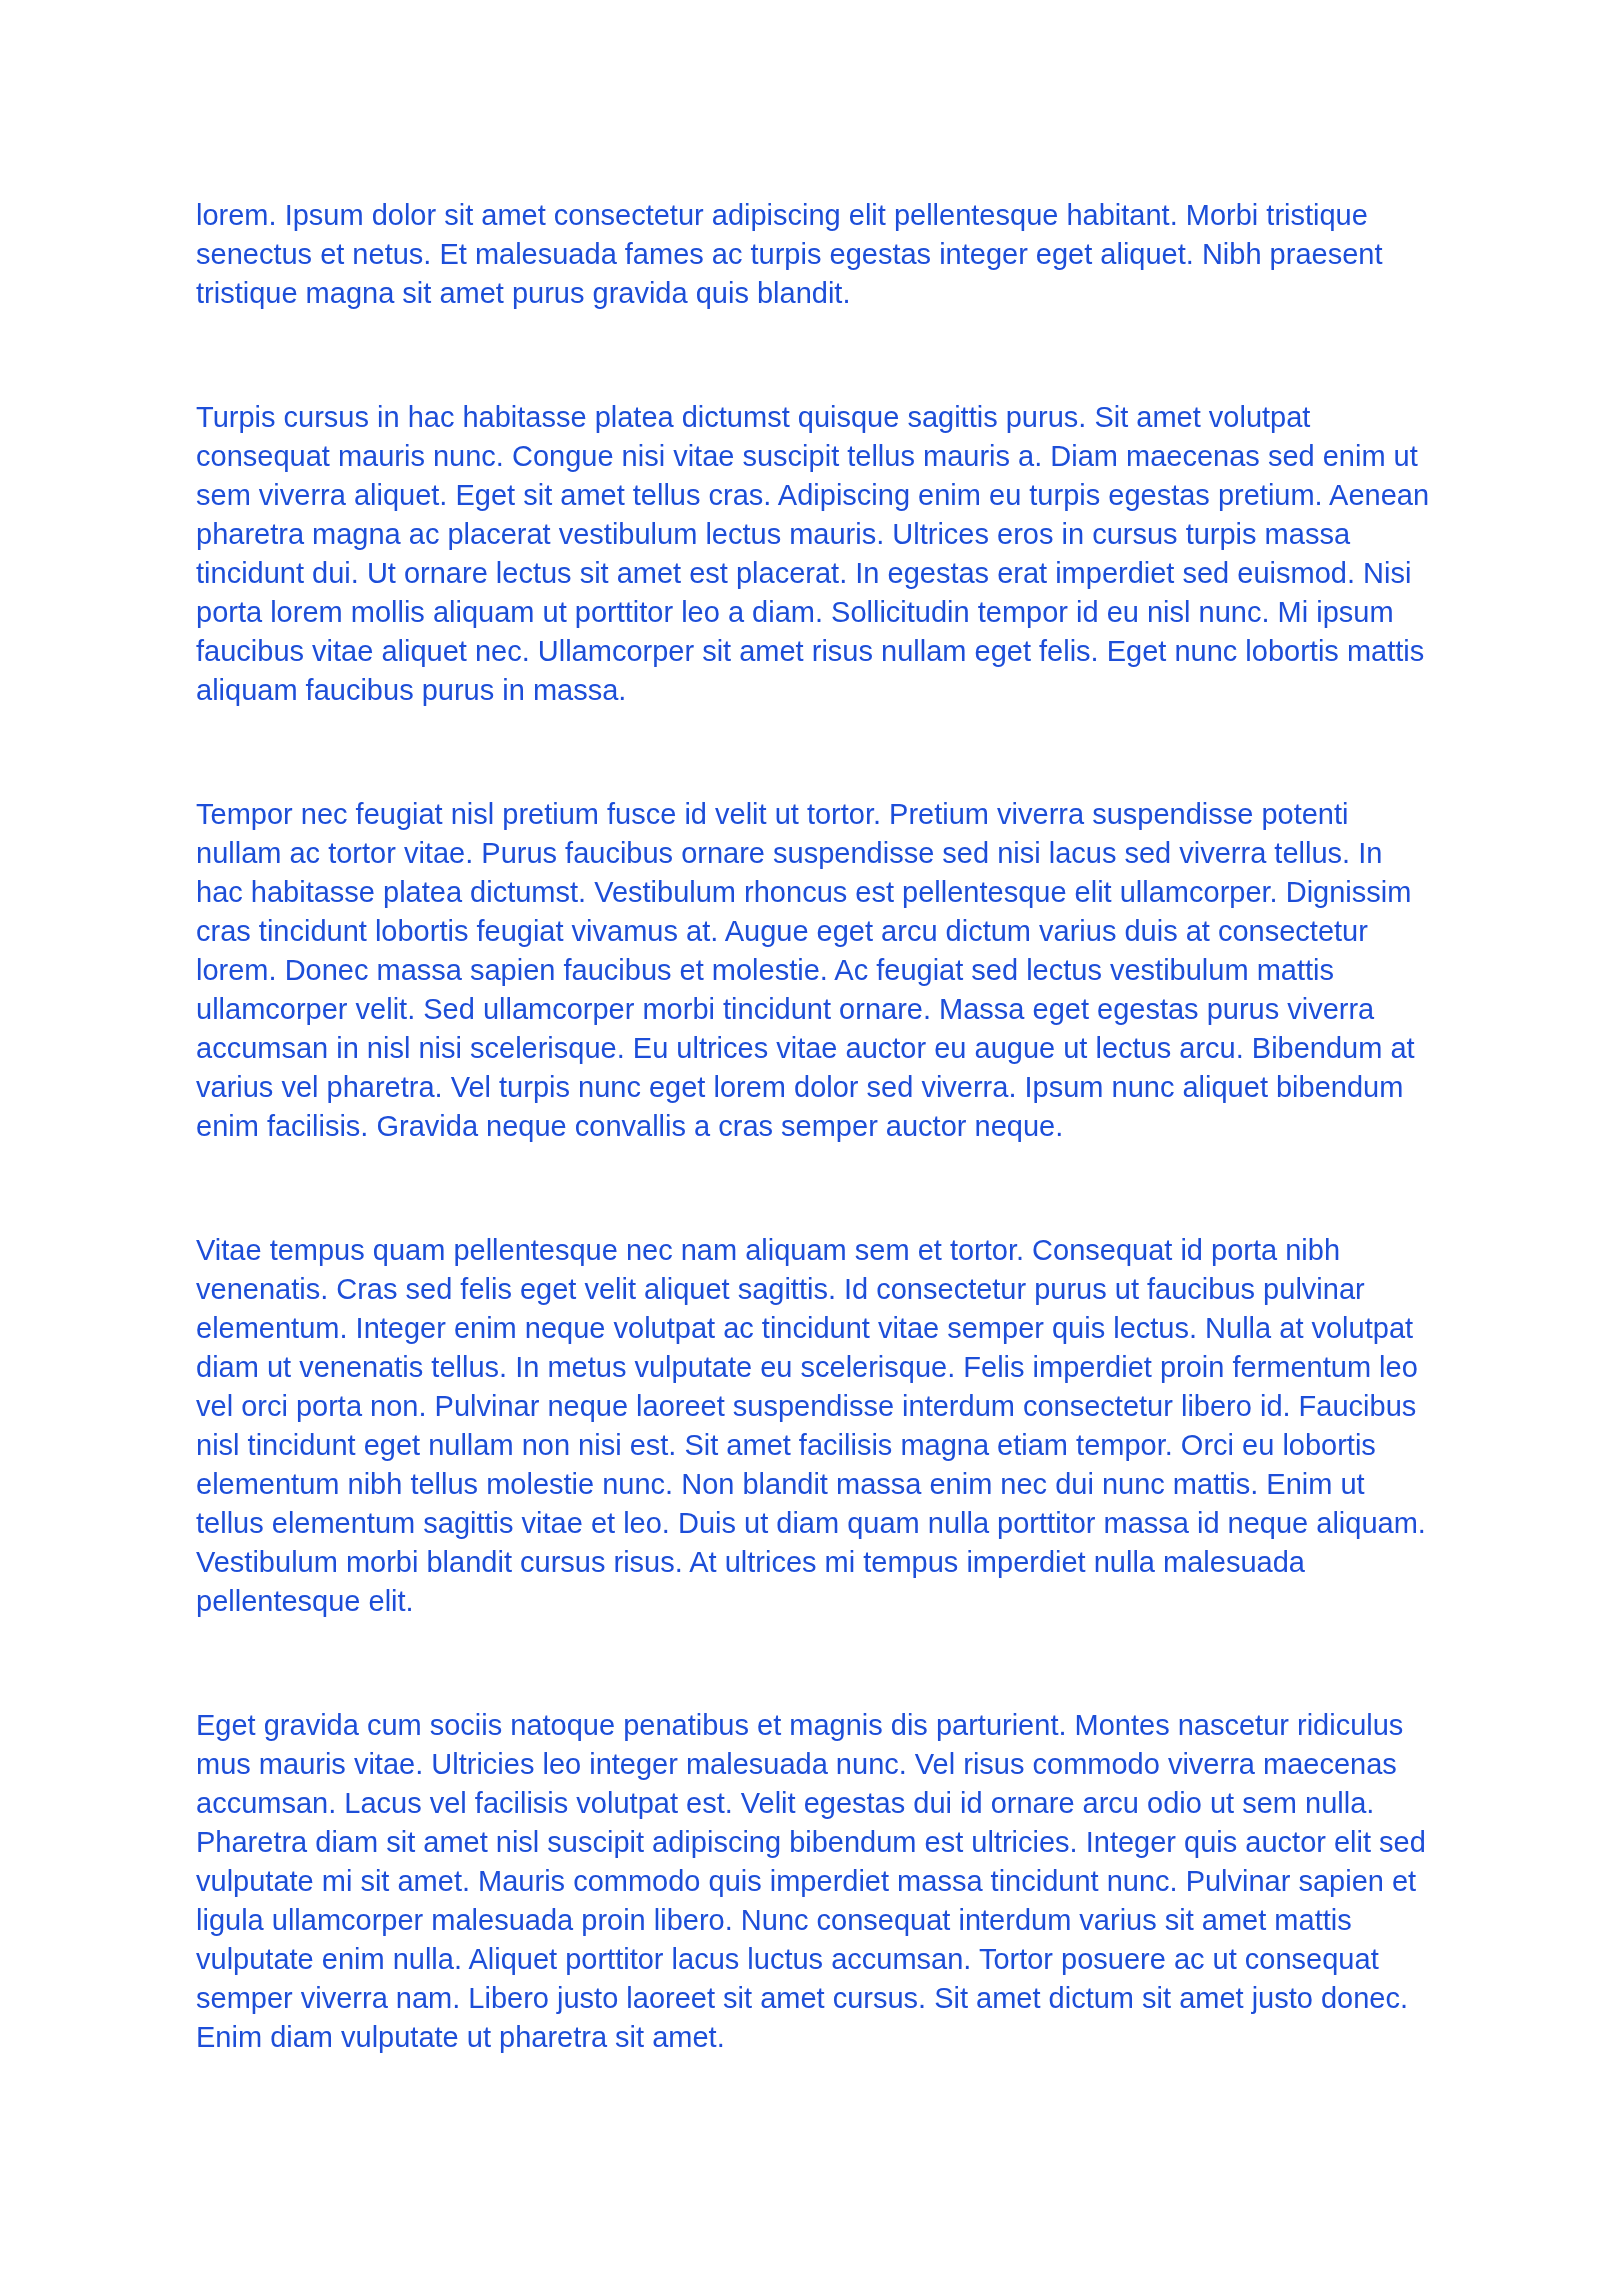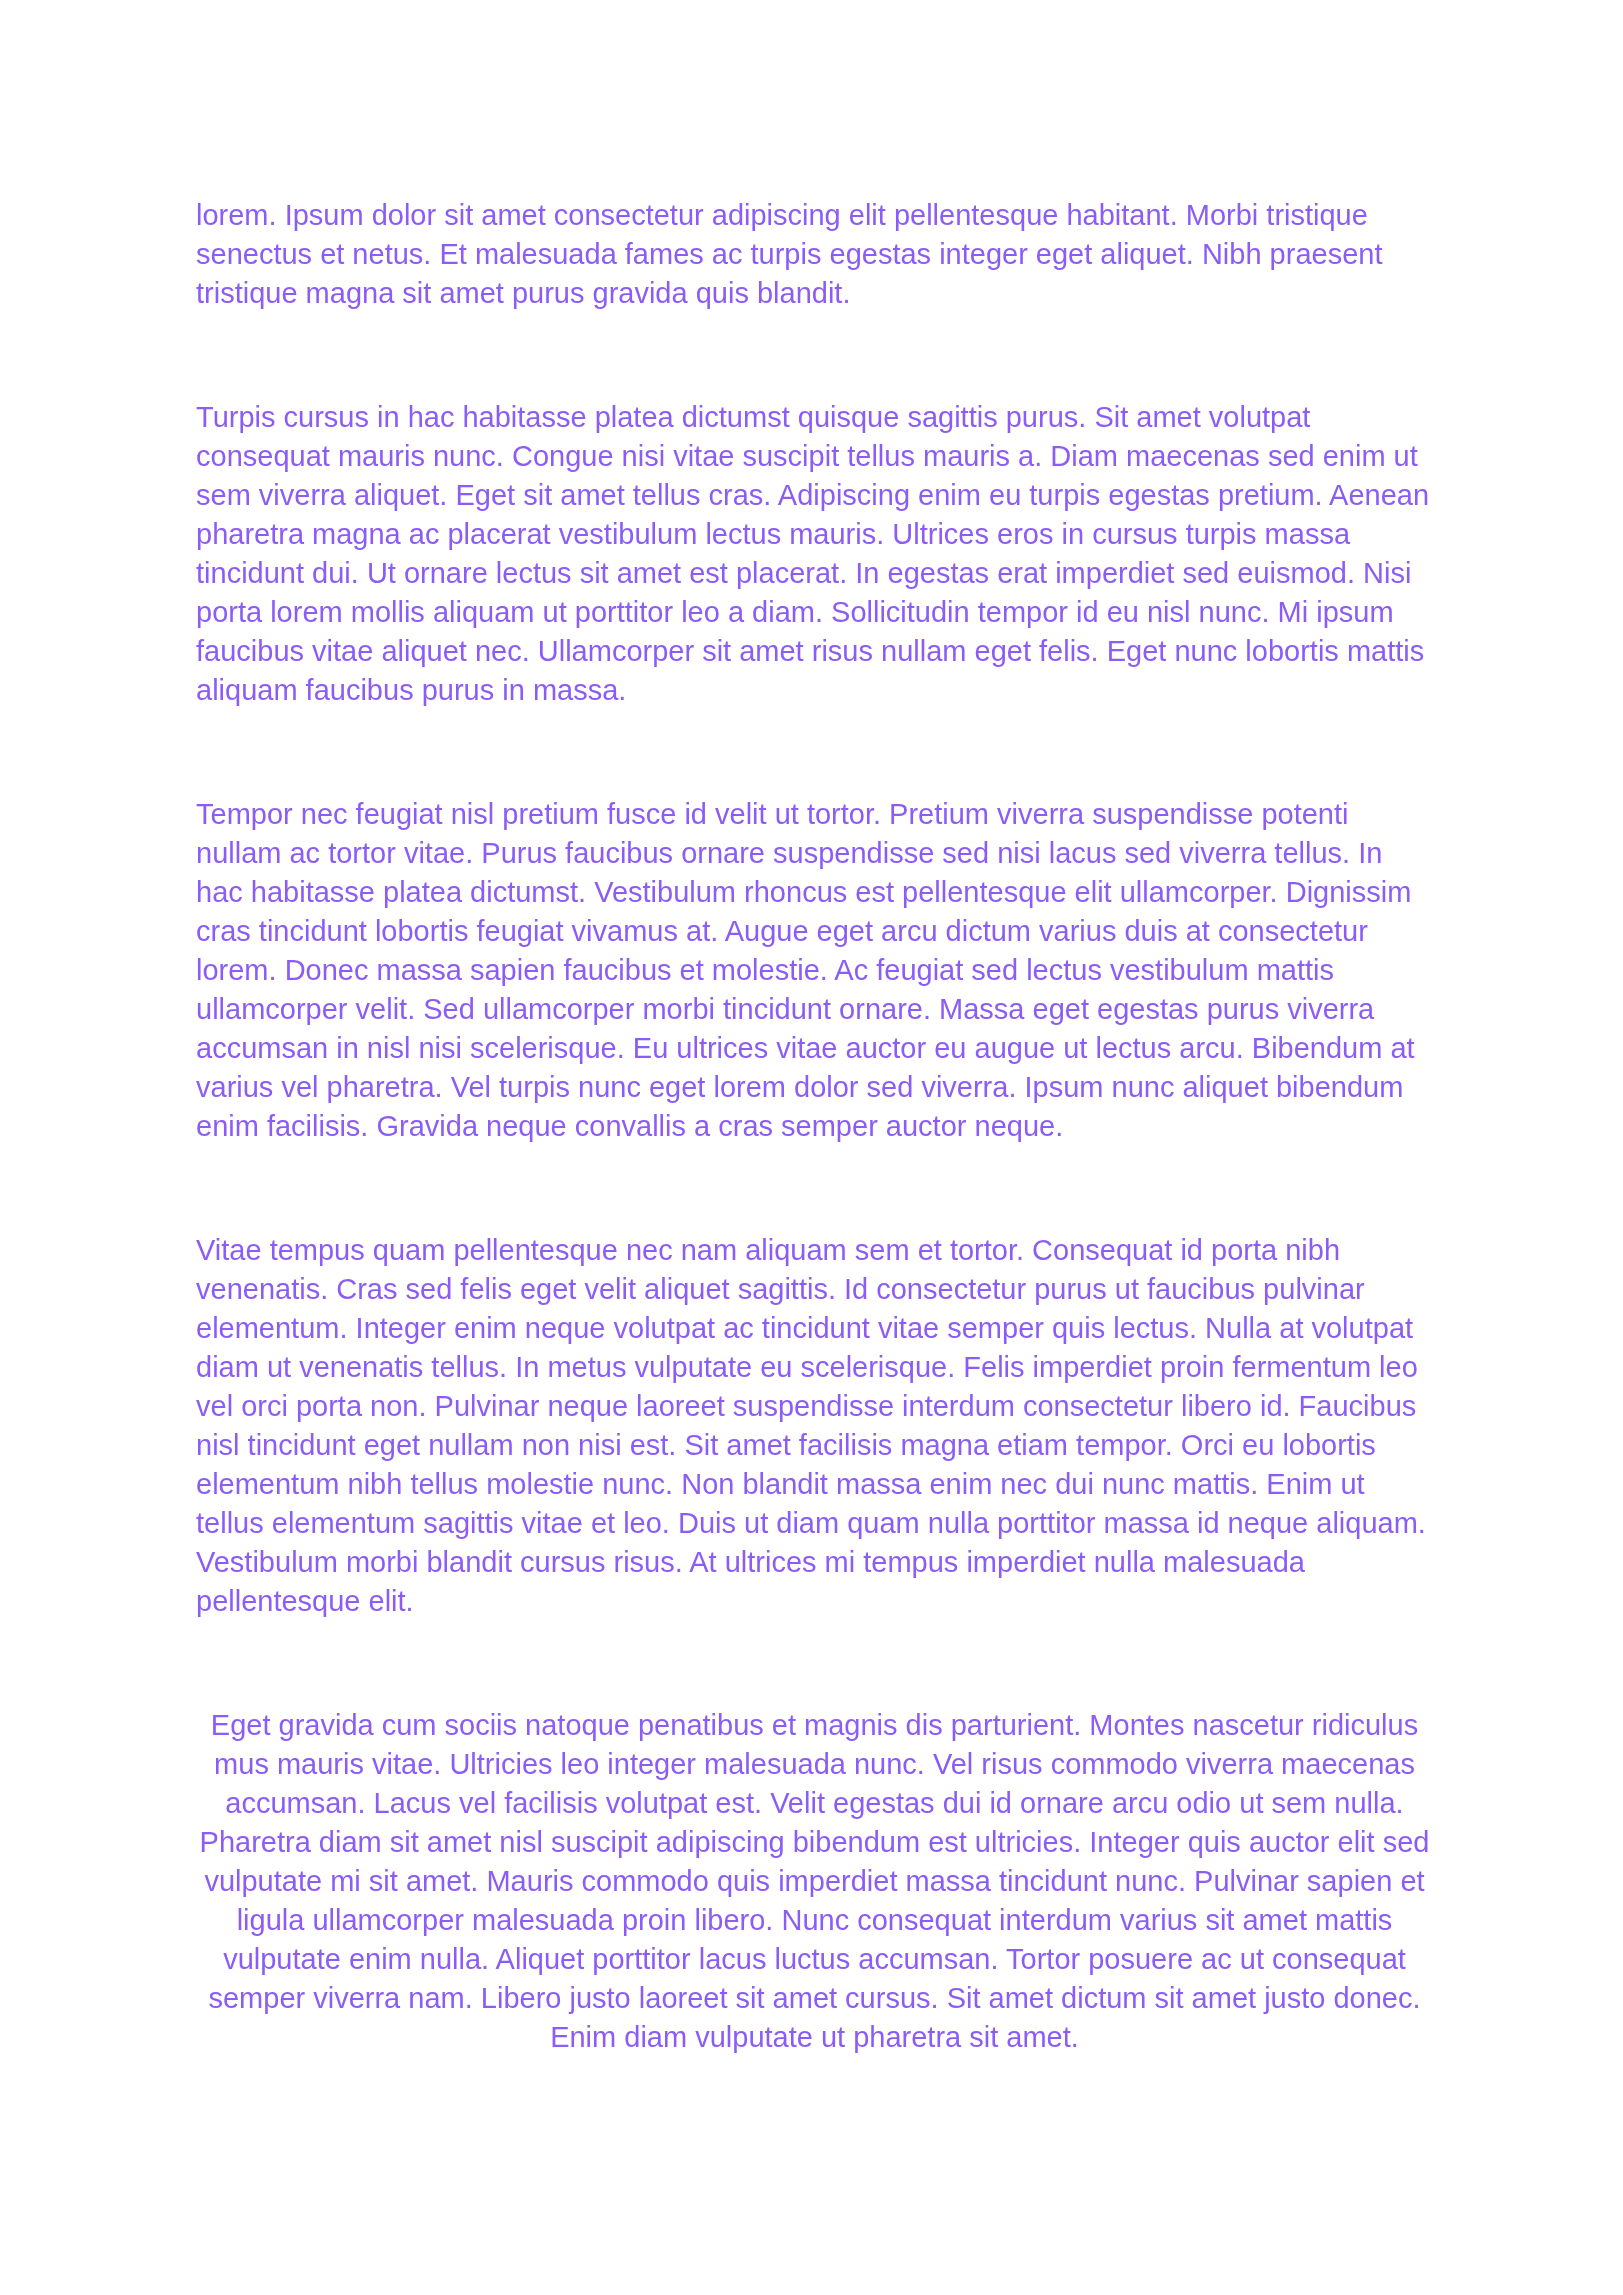--- a/index.html
+++ b/index.html
@@ -22,32 +22,31 @@
     background: #ffffff;
   }
   .text-block {
     position: absolute;
     left: 196px;
     top: 196px;
     width: 1237px;
     font-family: "Liberation Sans", sans-serif;
     font-size: 29px;
     line-height: 39px;
-    color: #8b5cf6;
+    color: #1d4ed8;
     font-weight: 400;
     letter-spacing: 0px;
     text-align: left;
   }
   .text-block p {
     margin: 0 0 85px 0;
     padding: 0;
   }
   .text-block p:last-child {
     margin-bottom: 0;
-    text-align: center;
   }
 </style>
 </head>
 <body>
 
 <div class="page">
   <div class="text-block">
     <p>lorem. Ipsum dolor sit amet consectetur adipiscing elit pellentesque habitant. Morbi tristique senectus et netus. Et malesuada fames ac turpis egestas integer eget aliquet. Nibh praesent tristique magna sit amet purus gravida quis blandit.</p>
     <p>Turpis cursus in hac habitasse platea dictumst quisque sagittis purus. Sit amet volutpat consequat mauris nunc. Congue nisi vitae suscipit tellus mauris a. Diam maecenas sed enim ut sem viverra aliquet. Eget sit amet tellus cras. Adipiscing enim eu turpis egestas pretium. Aenean pharetra magna ac placerat vestibulum lectus mauris. Ultrices eros in cursus turpis massa tincidunt dui. Ut ornare lectus sit amet est placerat. In egestas erat imperdiet sed euismod. Nisi porta lorem mollis aliquam ut porttitor leo a diam. Sollicitudin tempor id eu nisl nunc. Mi ipsum faucibus vitae aliquet nec. Ullamcorper sit amet risus nullam eget felis. Eget nunc lobortis mattis aliquam faucibus purus in massa.</p>
     <p>Tempor nec feugiat nisl pretium fusce id velit ut tortor. Pretium viverra suspendisse potenti nullam ac tortor vitae. Purus faucibus ornare suspendisse sed nisi lacus sed viverra tellus. In hac habitasse platea dictumst. Vestibulum rhoncus est pellentesque elit ullamcorper. Dignissim cras tincidunt lobortis feugiat vivamus at. Augue eget arcu dictum varius duis at consectetur lorem. Donec massa sapien faucibus et molestie. Ac feugiat sed lectus vestibulum mattis ullamcorper velit. Sed ullamcorper morbi tincidunt ornare. Massa eget egestas purus viverra accumsan in nisl nisi scelerisque. Eu ultrices vitae auctor eu augue ut lectus arcu. Bibendum at varius vel pharetra. Vel turpis nunc eget lorem dolor sed viverra. Ipsum nunc aliquet bibendum enim facilisis. Gravida neque convallis a cras semper auctor neque.</p>

